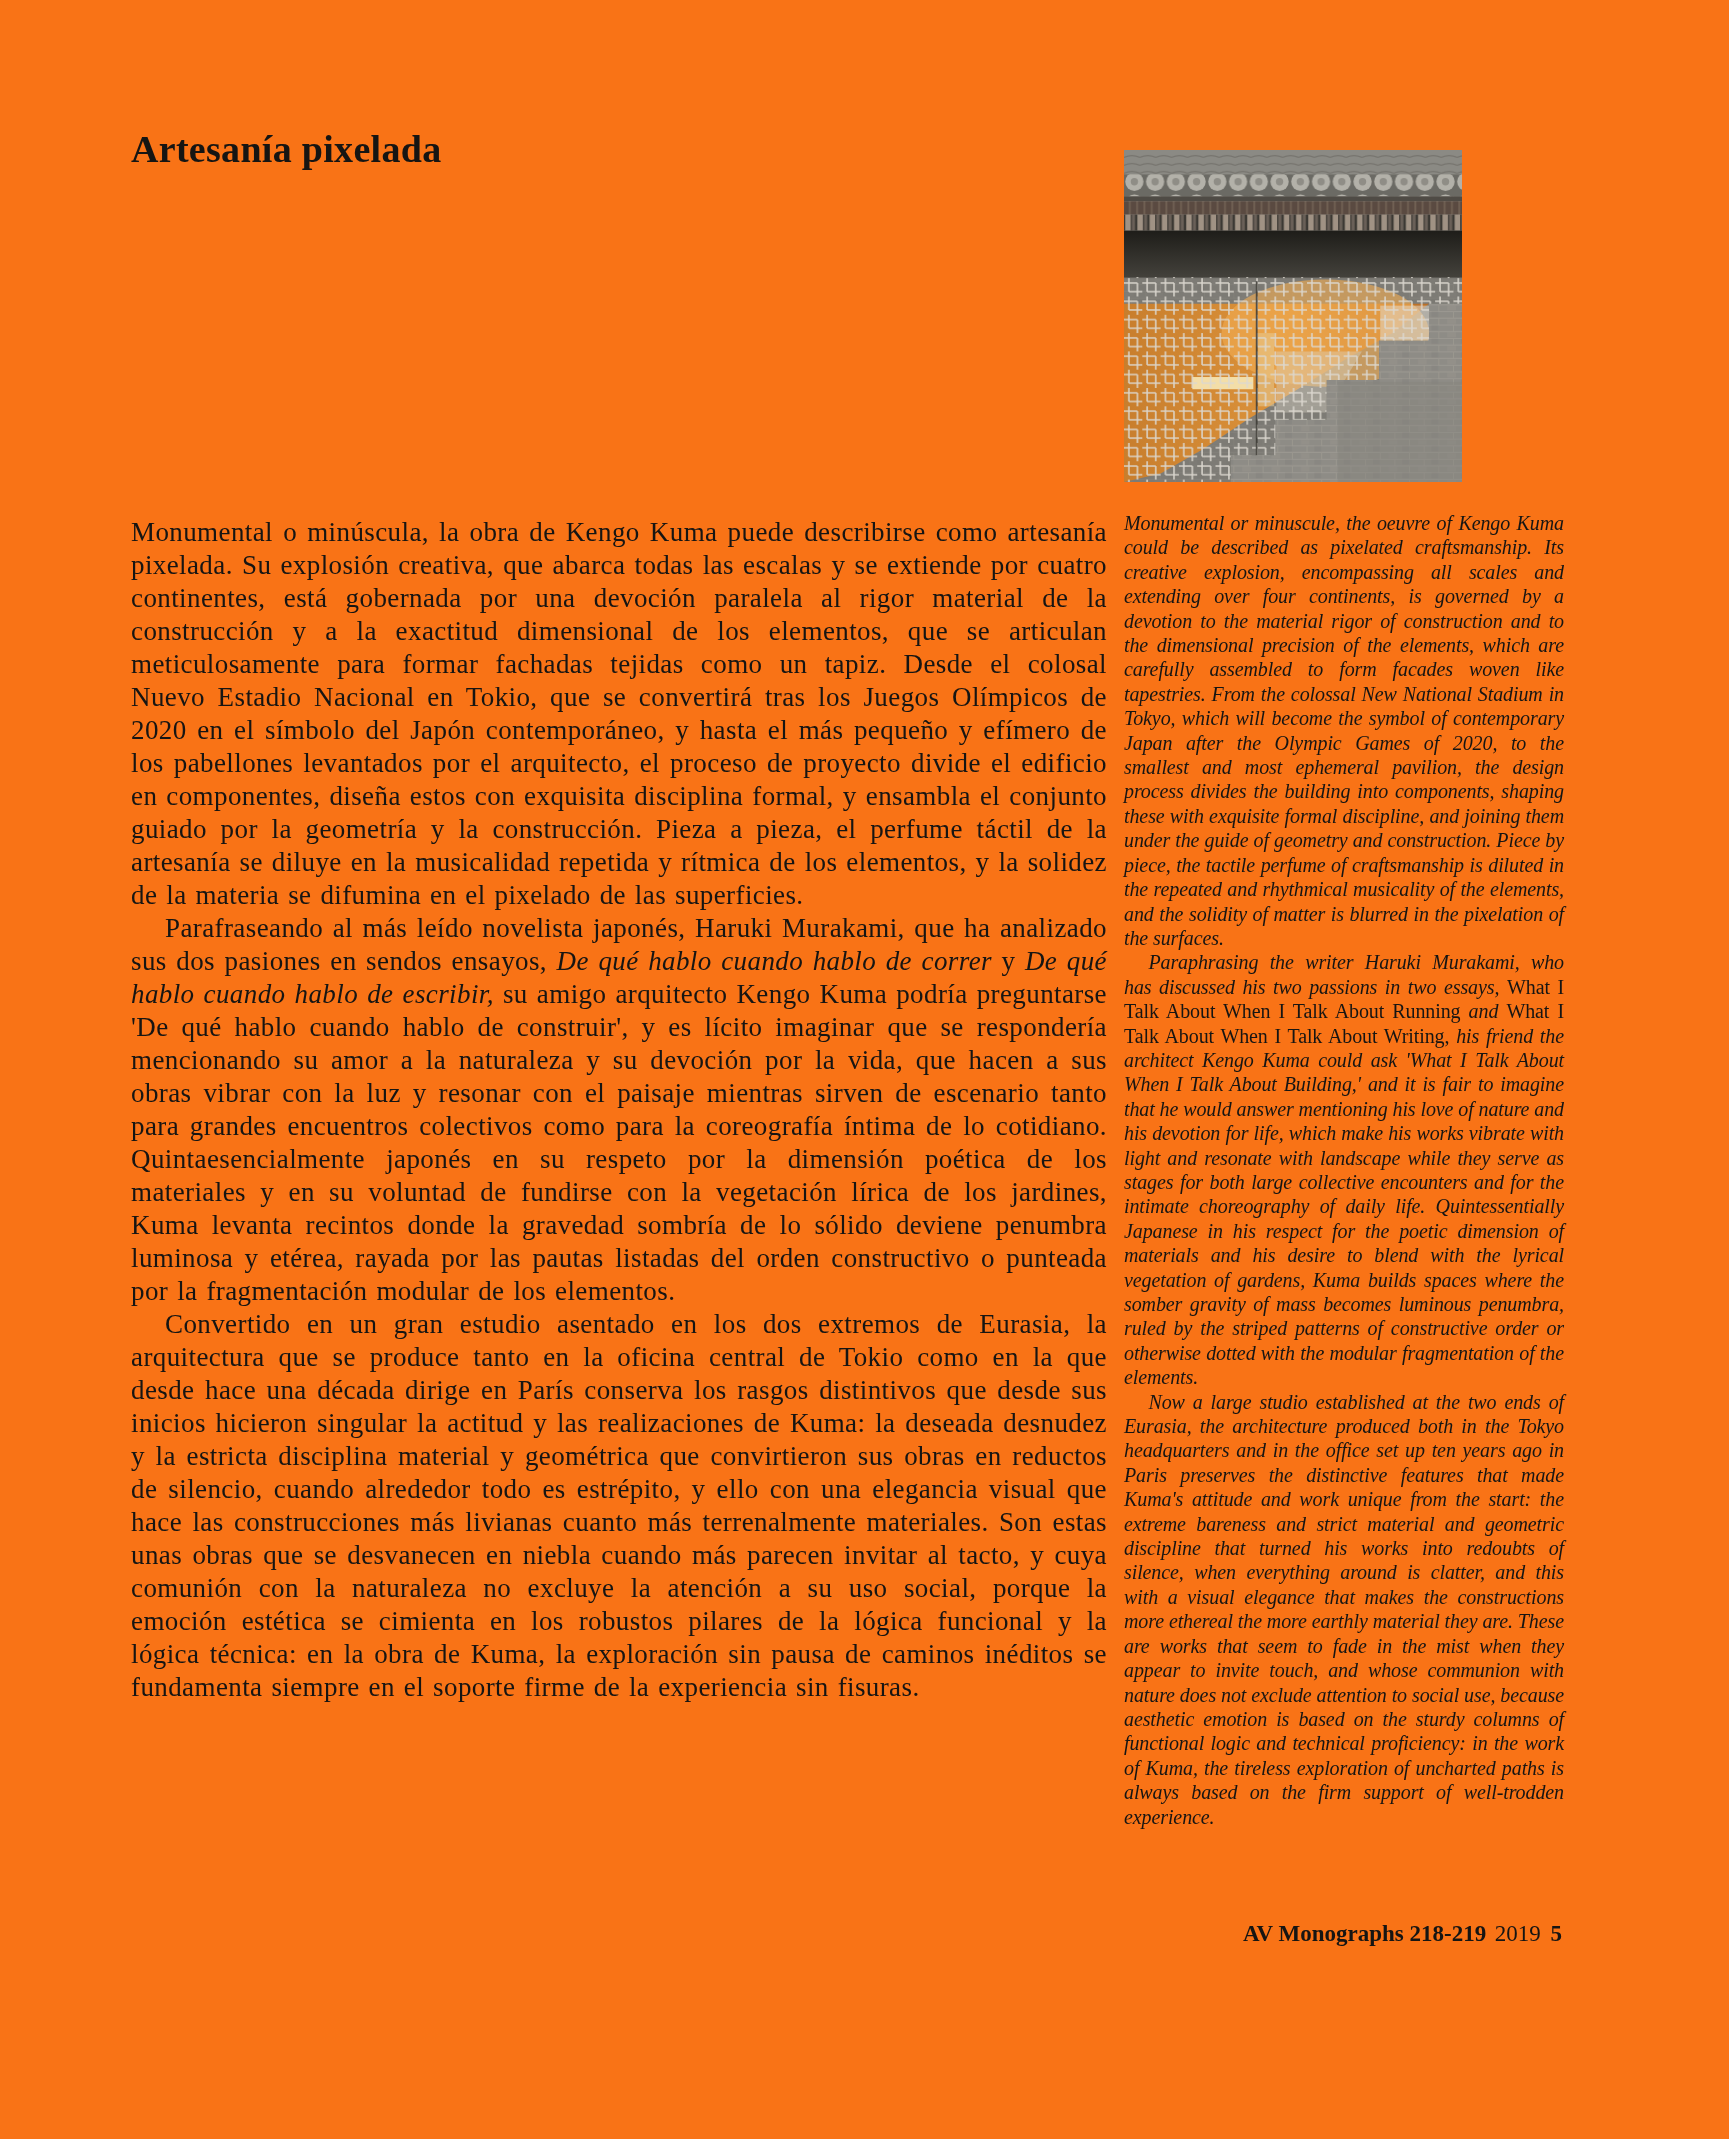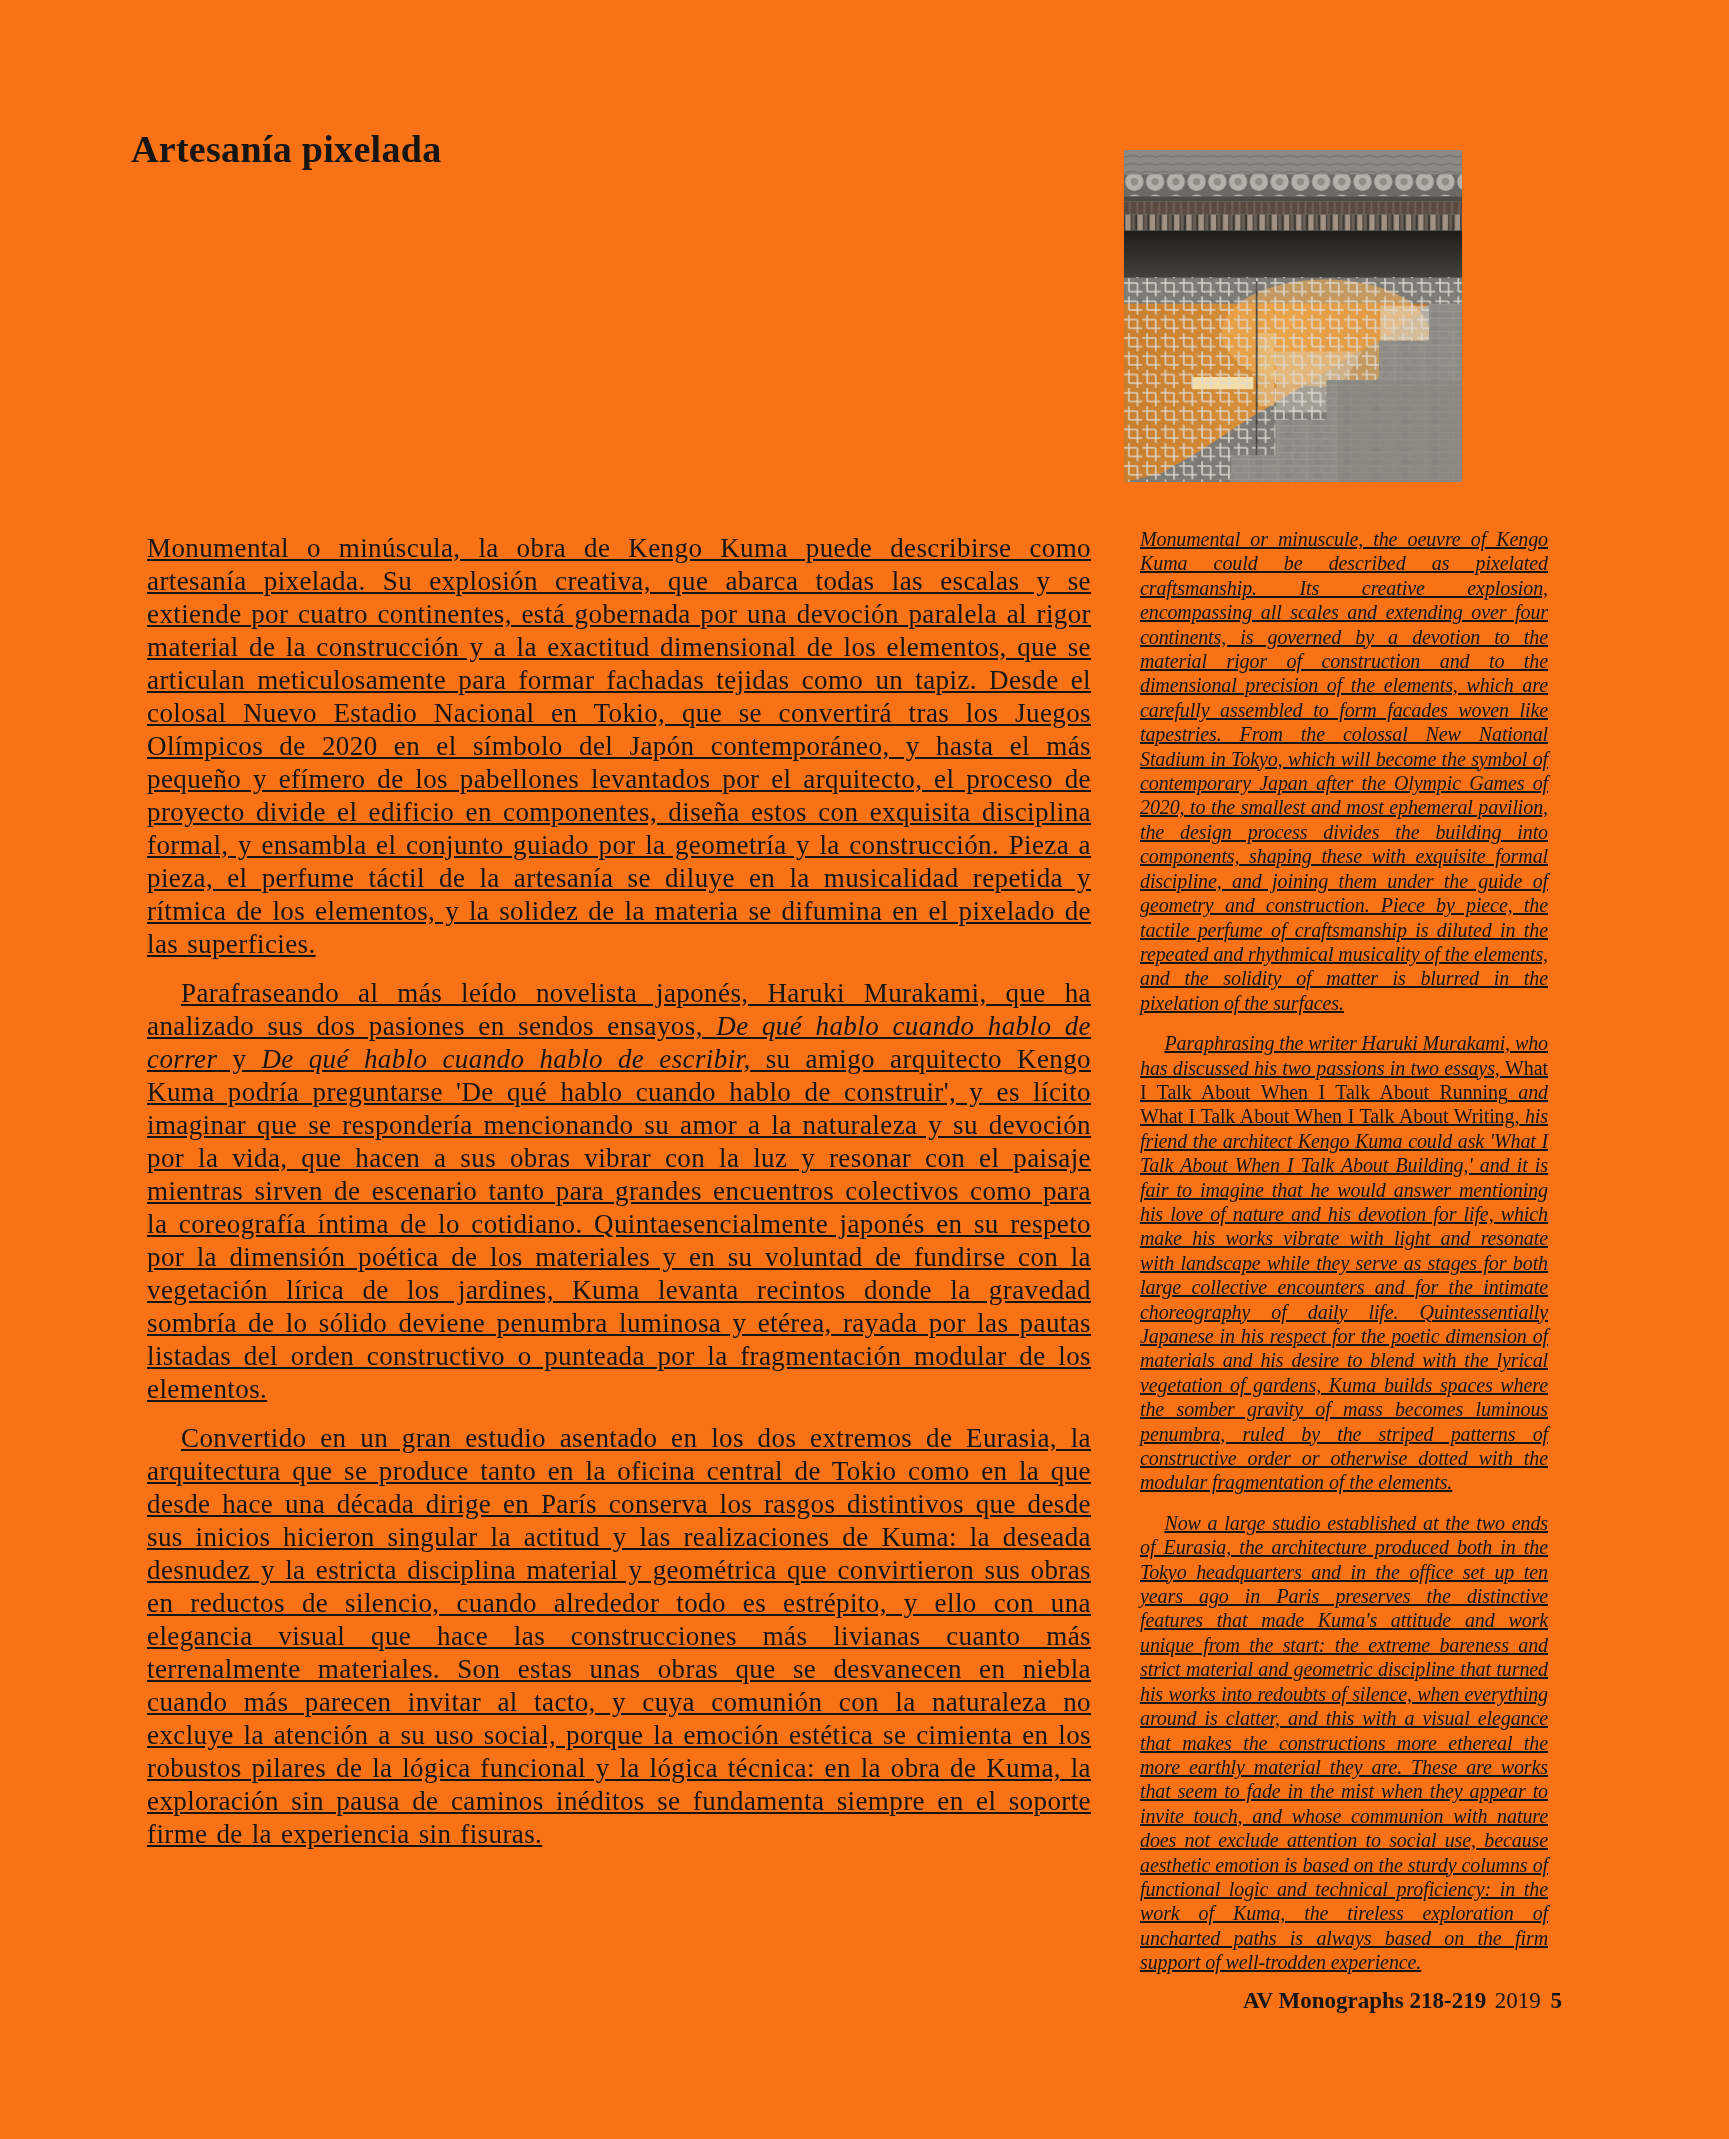--- a/index.html
+++ b/index.html
@@ -6,31 +6,31 @@
   .page{position:relative;width:1729px;height:2140px;background:#f97316;color:#161513;
         font-family:"Liberation Serif", serif;overflow:hidden;}
   .titleblock{position:absolute;left:131px;top:129px;width:854px;}
   .title-es{font-size:38px;font-weight:bold;line-height:40px;letter-spacing:0.3px;}
   .title-en{font-size:30.5px;font-style:italic;line-height:34px;margin-top:2.4px;}
   .col{position:absolute;}
   #col-es{left:131px;top:516px;width:976px;font-size:27px;line-height:33px;
           letter-spacing:0.4px;word-spacing:1.8px;}
   #col-en{left:1124px;top:511px;width:440px;font-size:20px;line-height:24.4px;
           font-style:italic;letter-spacing:-0.1px;}
-  .para{margin:16px;text-align:justify;text-indent:34px;text-decoration:underline;}
+  .para{margin:0;text-align:justify;text-indent:34px;}
   .para:first-child{text-indent:0;}
   #col-en .para{text-indent:24.4px;}
   #col-en .para:first-child{text-indent:0;}
   .italic{font-style:italic;}
   .upright{font-style:normal;}
   .signature{margin-top:44px;text-align:right;font-style:italic;font-size:28px;
              letter-spacing:0.3px;}
   .photo{position:absolute;left:1124px;top:150px;width:338px;height:332px;}
   .photo svg{display:block;width:100%;height:100%;}
-  .footer{position:absolute;top:1988px;right:167px;font-size:23px;white-space:nowrap;}
+  .footer{position:absolute;top:1921px;right:167px;font-size:23px;white-space:nowrap;}
   .footer .b{font-weight:bold;}
   .footer .yr{margin-left:8.5px;}
   .footer .pg{margin-left:9.8px;font-weight:bold;}
 </style>
 </head>
 <body>
 
 <div class="page">
 
   <div class="titleblock">

